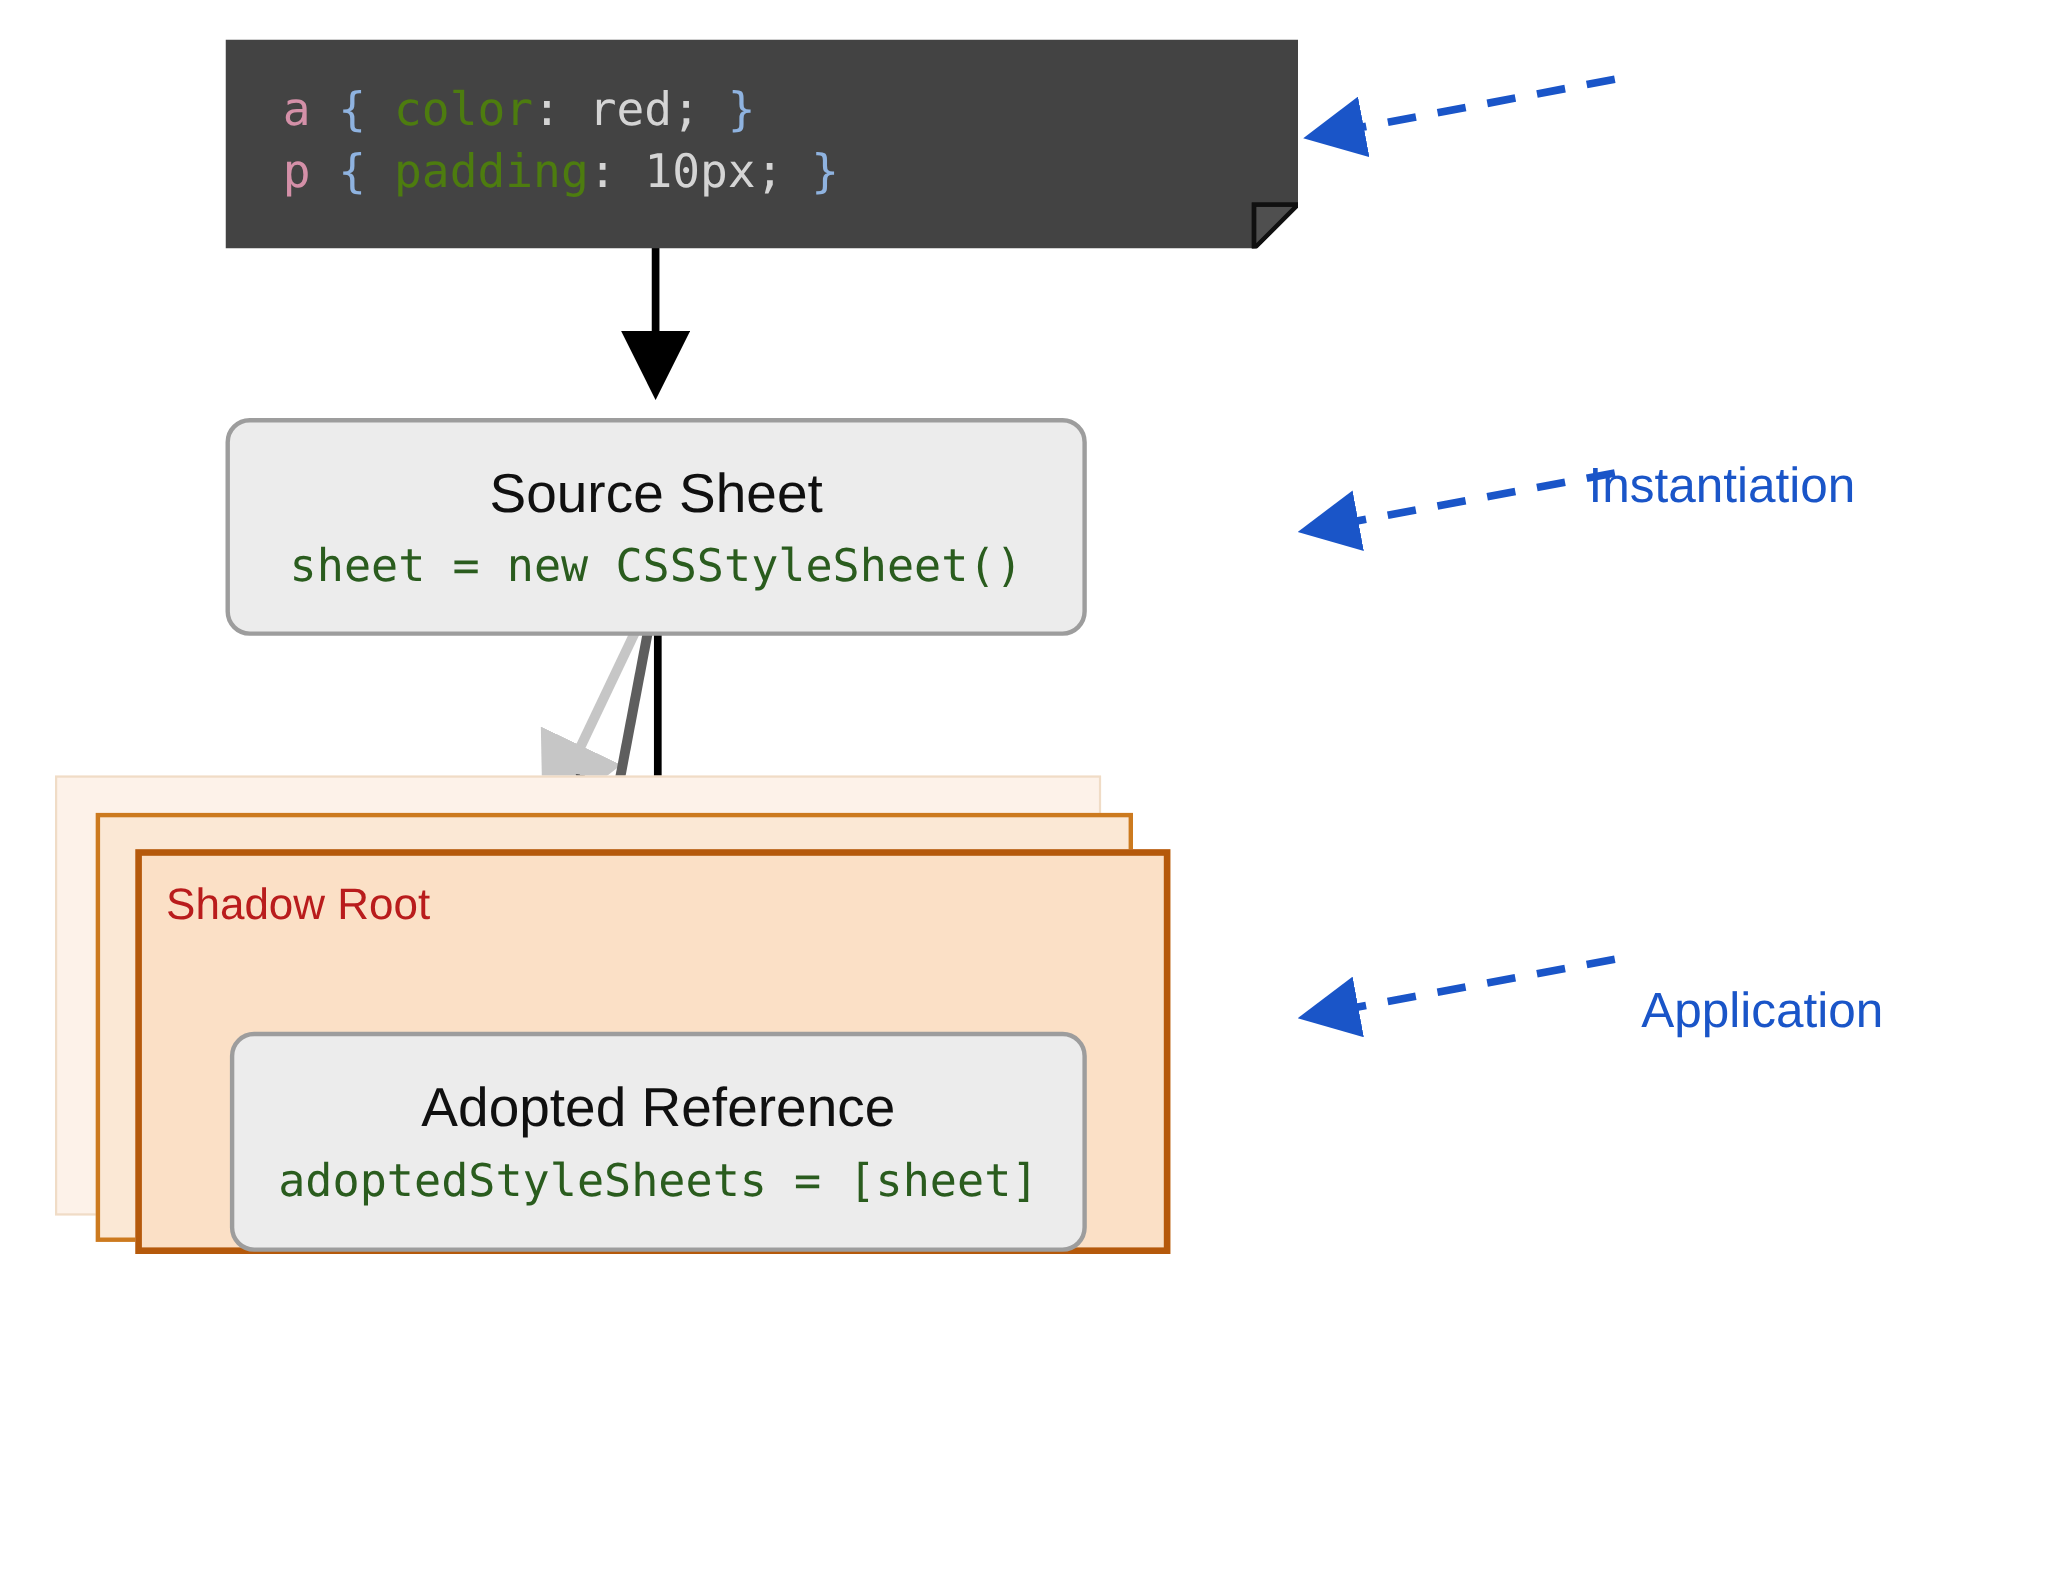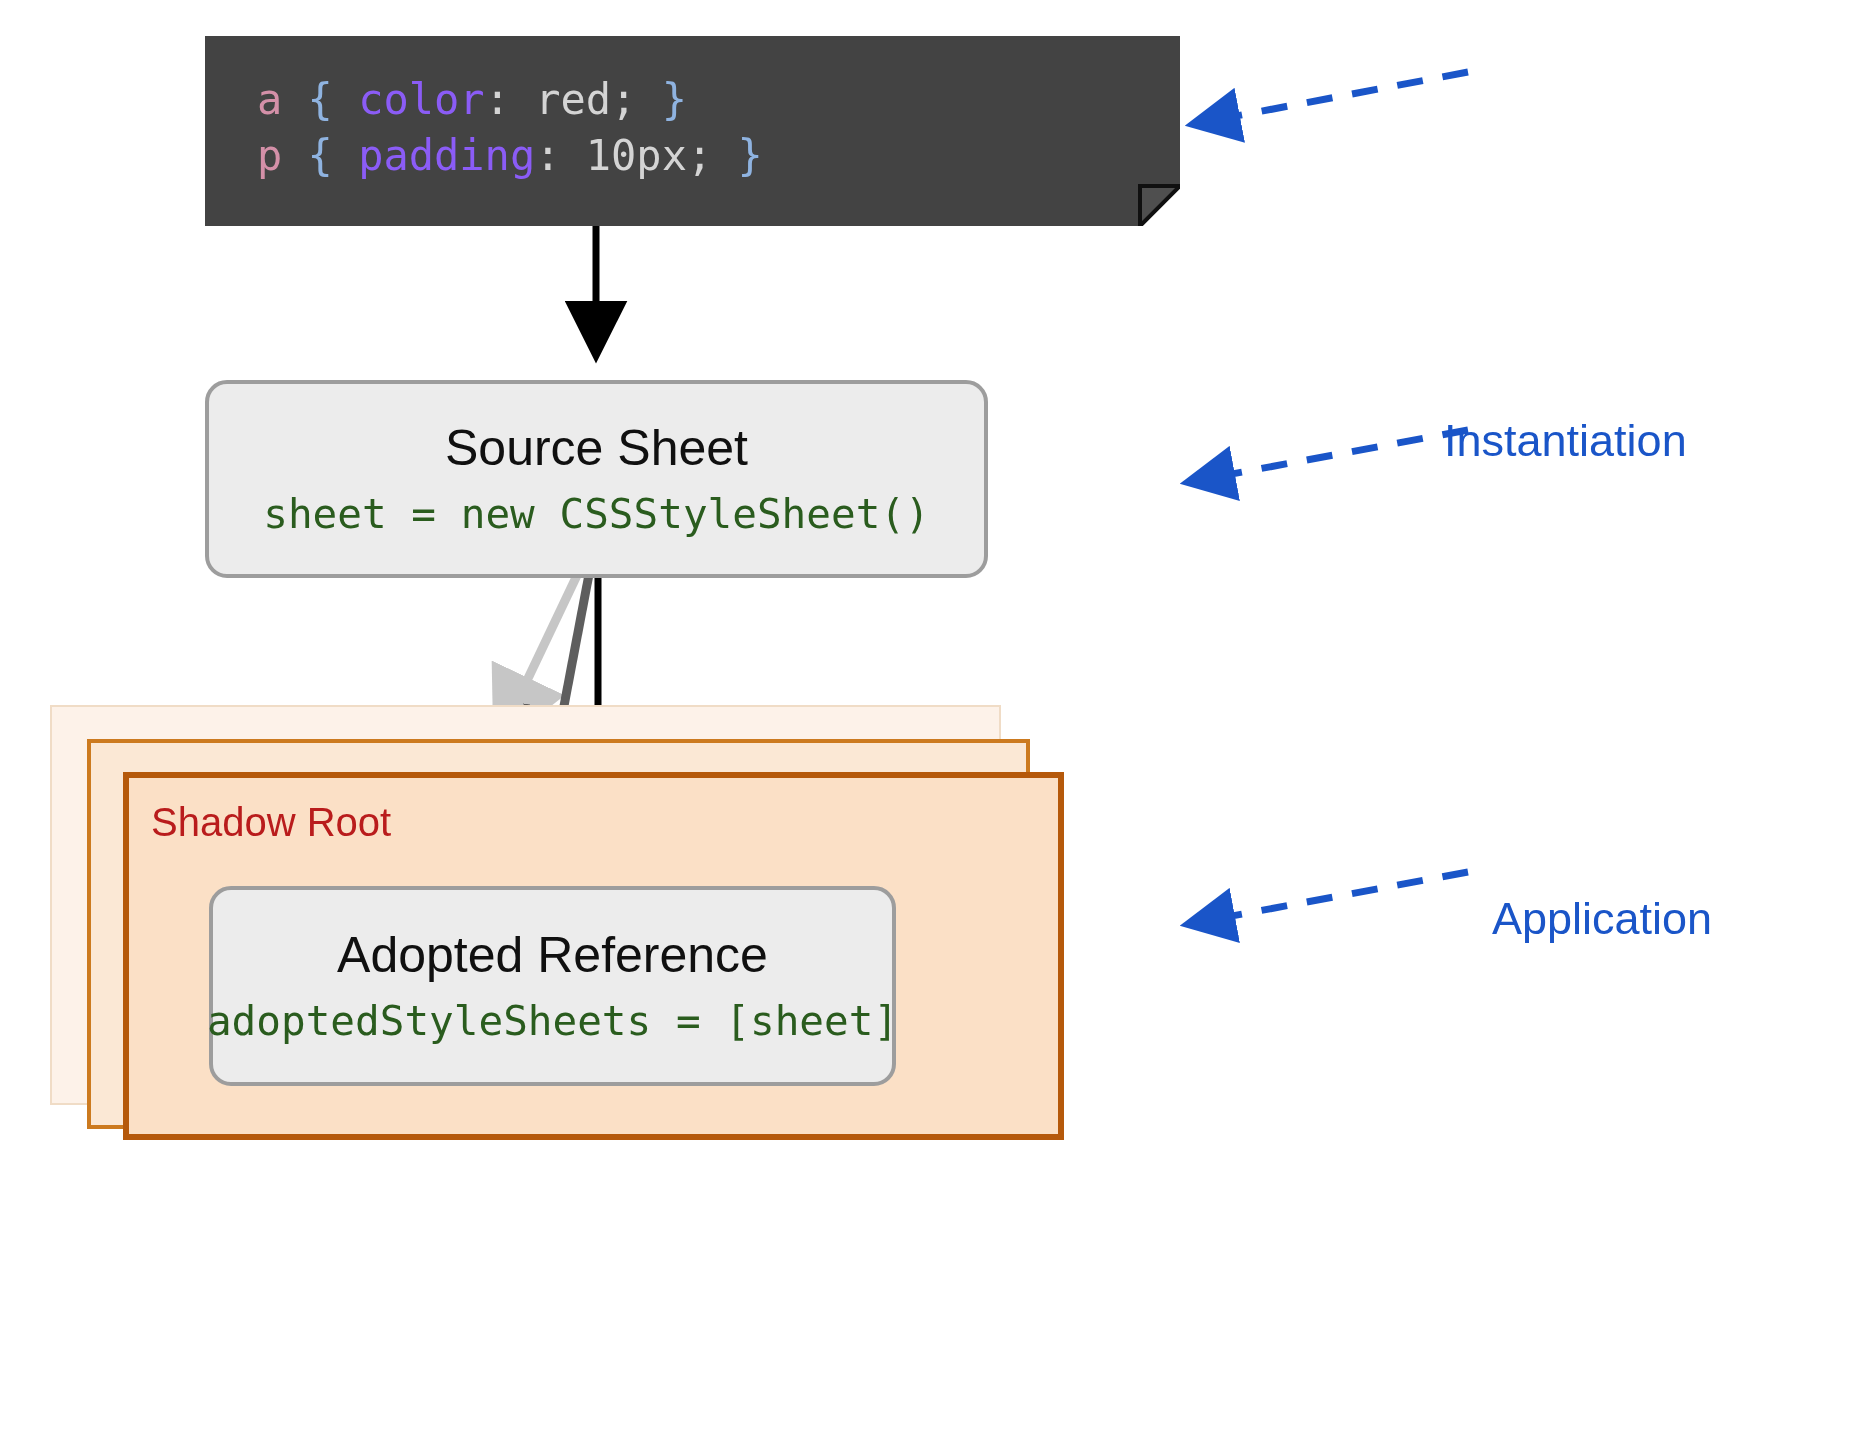--- a/index.html
+++ b/index.html
@@ -40,21 +40,21 @@
   }
   .code-line {
     font-family: "DejaVu Sans Mono", "Liberation Mono", monospace;
     font-size: 42px;
     line-height: 56px;
     white-space: pre;
     color: #d4d4d4;
   }
   .tok-sel   { color: #d490a8; }
   .tok-brace { color: #8fb3e0; }
-  .tok-prop  { color: #8b5cf6; }
+  .tok-prop  { color: #4d7c0f; }
   .tok-val   { color: #d4d4d4; }
 
   
   .node-box {
     position: absolute;
     background: #ececec;
     border: 4px solid #9d9d9d;
     border-radius: 22px;
     box-sizing: border-box;
     display: flex;
@@ -73,21 +73,21 @@
   }
   .node-code {
     font-family: "DejaVu Sans Mono", "Liberation Mono", monospace;
     font-size: 41px;
     color: #2a5c1e;
     margin-top: 14px;
     white-space: nowrap;
   }
 
   #source-sheet-box { left: 205px; top: 348px; width: 783px; height: 198px; }
-  #adopted-ref-box  { left: 209px; top: 854px; width: 687px; height: 200px; }
+  #adopted-ref-box  { left: 209px; top: 906px; width: 779px; height: 200px; }
 
   
   .stack-layer {
     position: absolute;
     box-sizing: border-box;
   }
   #stack-back {
     left: 50px;  top: 705px;  width: 951px;  height: 400px;
     background: #fdf2e9;
     border: 2px solid #f0dcc6;

